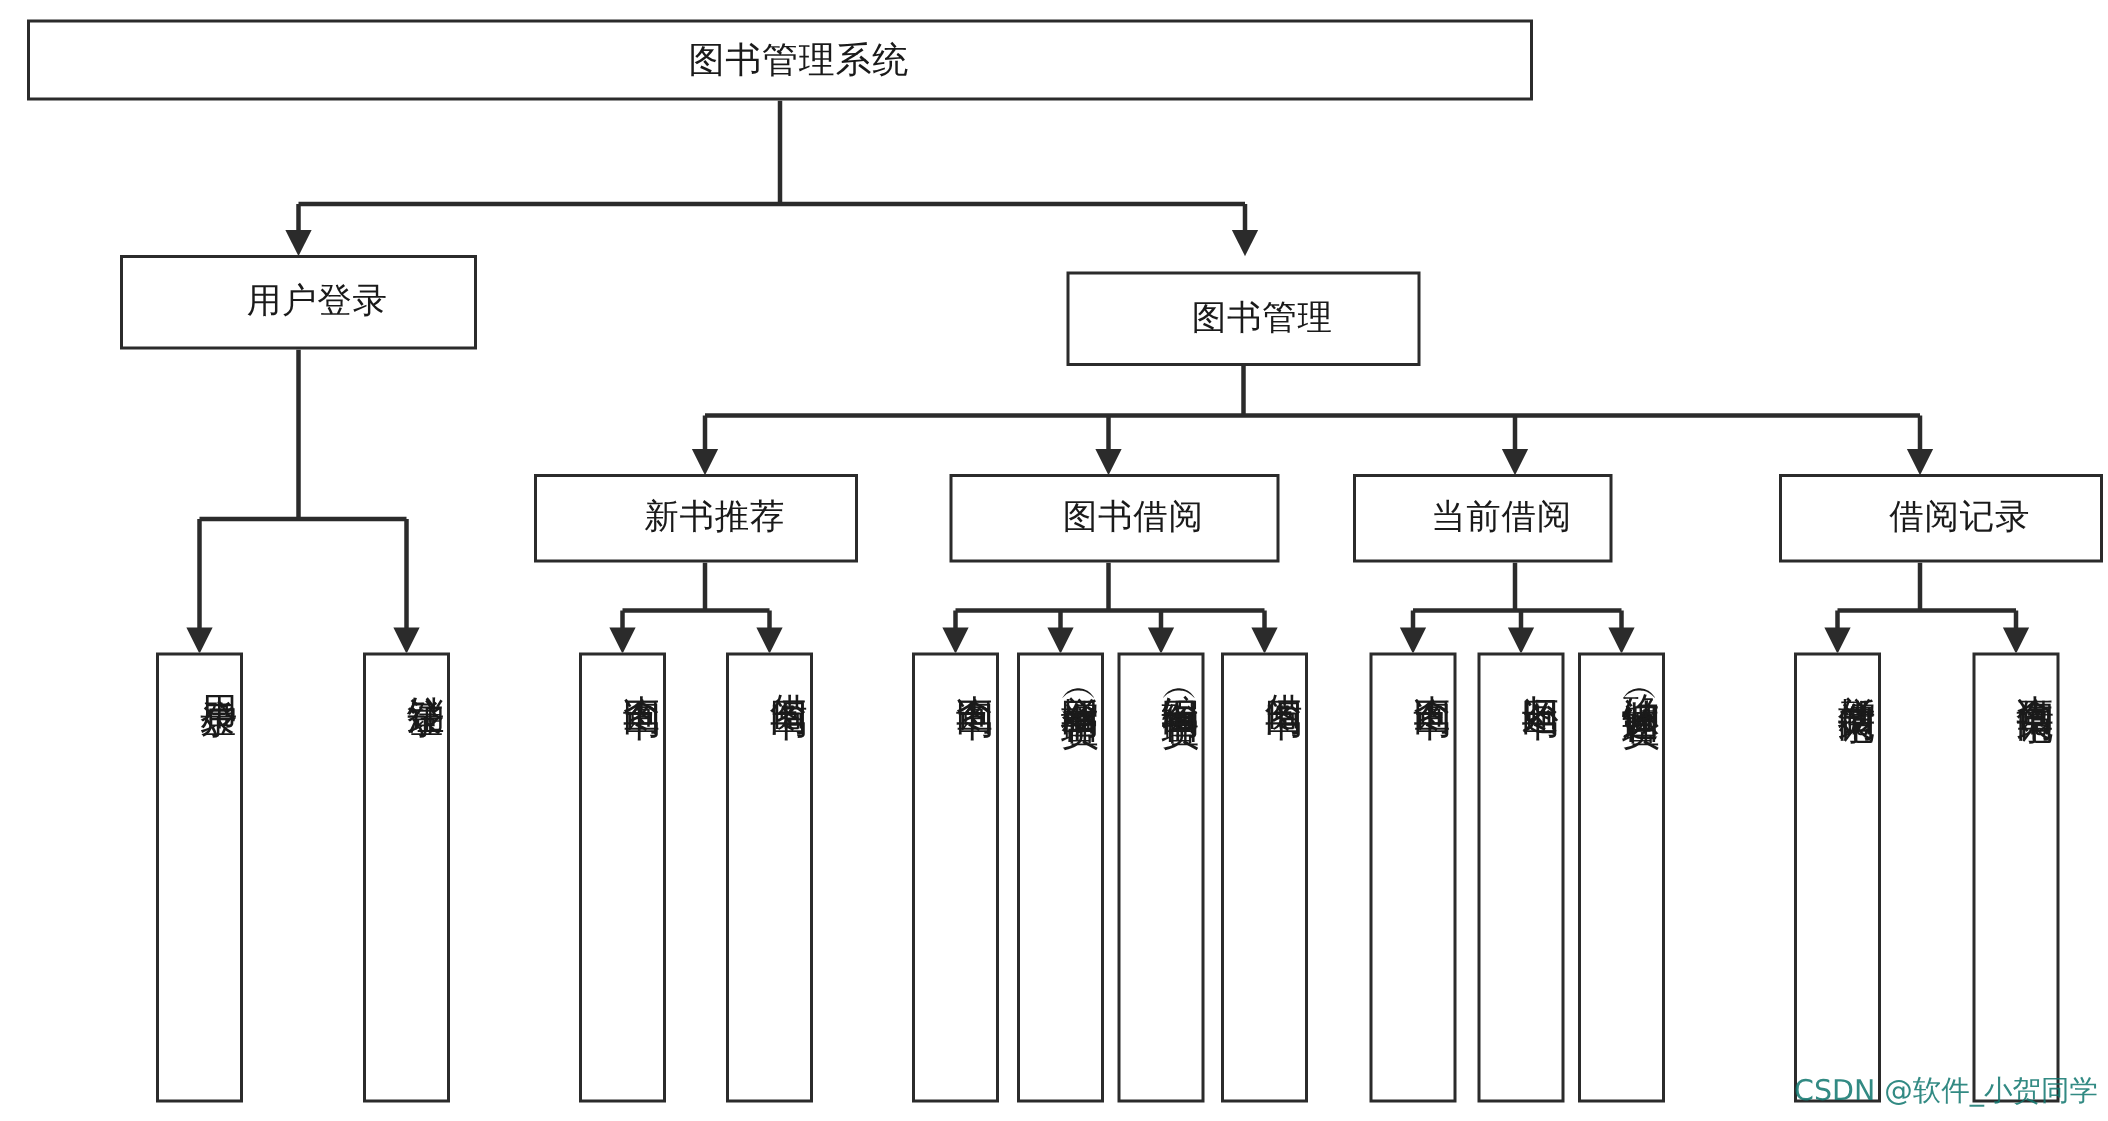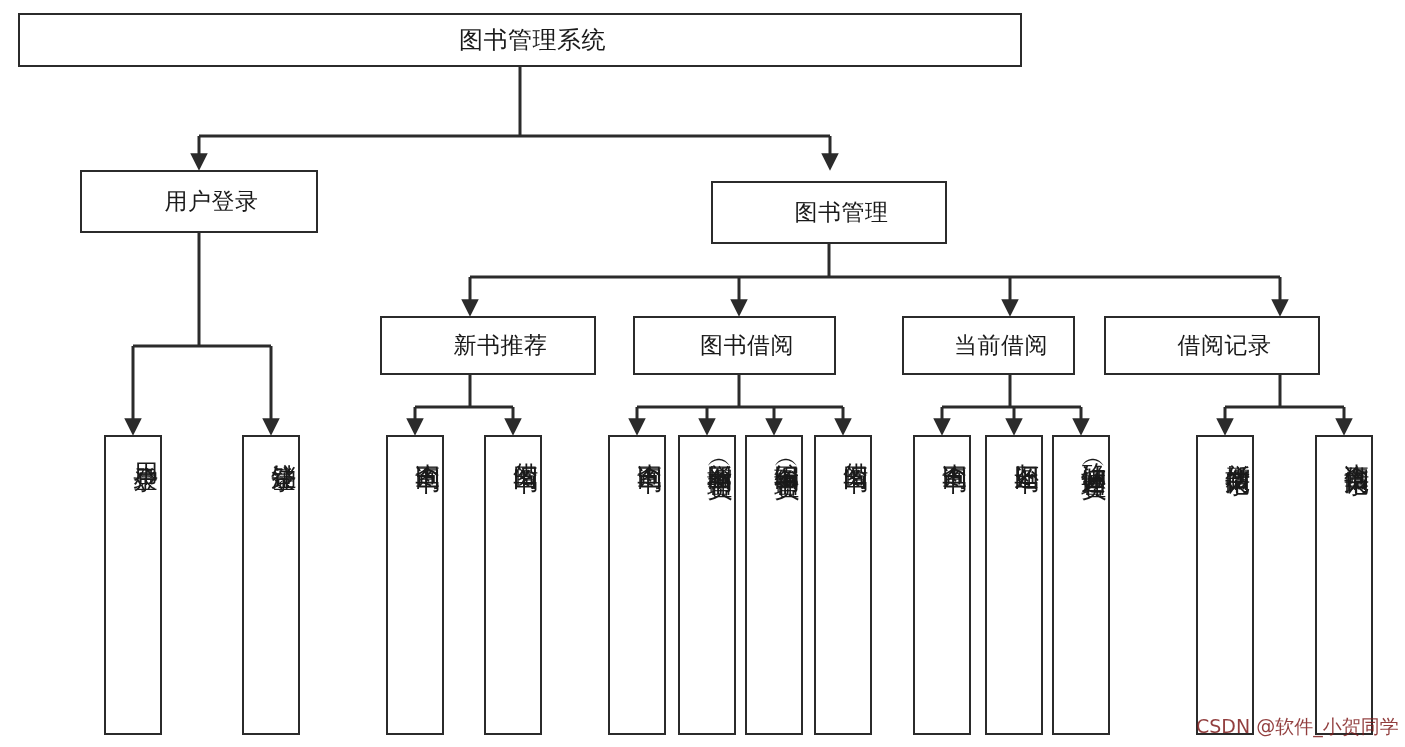--- a/index.html
+++ b/index.html
@@ -59,21 +59,21 @@
   .node.vert .node-label {
     writing-mode: vertical-rl;
     text-orientation: upright;
     font-size: 25px;
     line-height: 1.02;
     letter-spacing: 2px;
     white-space: normal;
   }
   .watermark {
     position: absolute;
-    color: #7f1d1d;
+    color: #0f766e;
     font-size: 19px;
     white-space: nowrap;
     z-index: 5;
     opacity: 0.85;
   }
 </style>
 </head>
 <body>
 
 <div id="canvas">
@@ -132,30 +132,30 @@
     <span class="node-label">图书管理系统</span>
   </div>
 
   <div class="node horiz" style="left: 80px; top: 170px; width: 238px; height: 63px;">
     <span class="node-label">用户登录</span>
   </div>
   <div class="node horiz" style="left: 711px; top: 181px; width: 236px; height: 63px;">
     <span class="node-label">图书管理</span>
   </div>
 
-  <div class="node horiz" style="left: 380px; top: 316px; width: 216px; height: 59px;">
+  <div class="node horiz" style="left: 356px; top: 316px; width: 216px; height: 59px;">
     <span class="node-label">新书推荐</span>
   </div>
-  <div class="node horiz" style="left: 633px; top: 316px; width: 203px; height: 59px;">
+  <div class="node horiz" style="left: 633px; top: 316px; width: 220px; height: 59px;">
     <span class="node-label">图书借阅</span>
   </div>
   <div class="node horiz" style="left: 902px; top: 316px; width: 173px; height: 59px;">
     <span class="node-label">当前借阅</span>
   </div>
-  <div class="node horiz" style="left: 1104px; top: 316px; width: 216px; height: 59px;">
+  <div class="node horiz" style="left: 1186px; top: 316px; width: 216px; height: 59px;">
     <span class="node-label">借阅记录</span>
   </div>
 
   <div class="node vert" style="left: 104px; top: 435px; width: 58px; height: 300px;">
     <span class="node-label">用户登录</span>
   </div>
   <div class="node vert" style="left: 242px; top: 435px; width: 58px; height: 300px;">
     <span class="node-label">注销登录</span>
   </div>
   <div class="node vert" style="left: 386px; top: 435px; width: 58px; height: 300px;">

